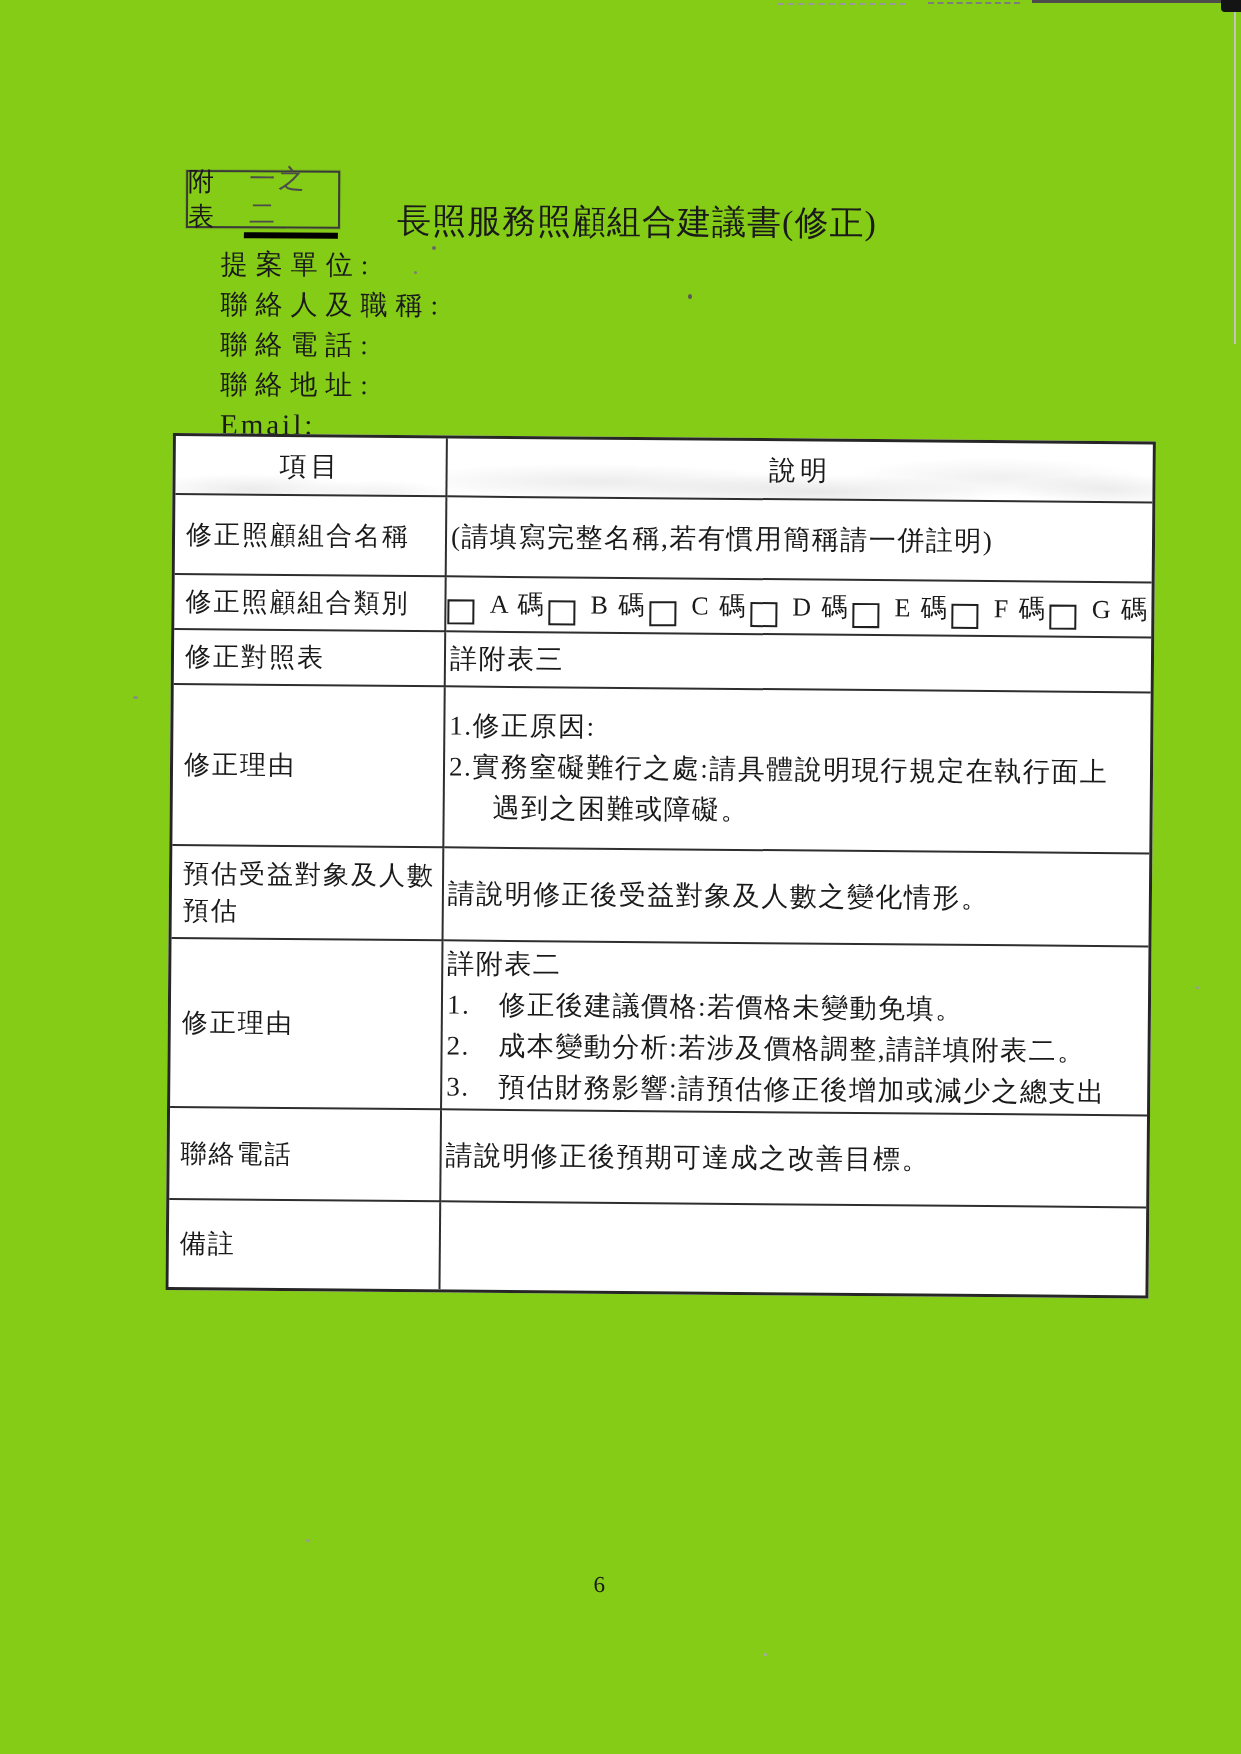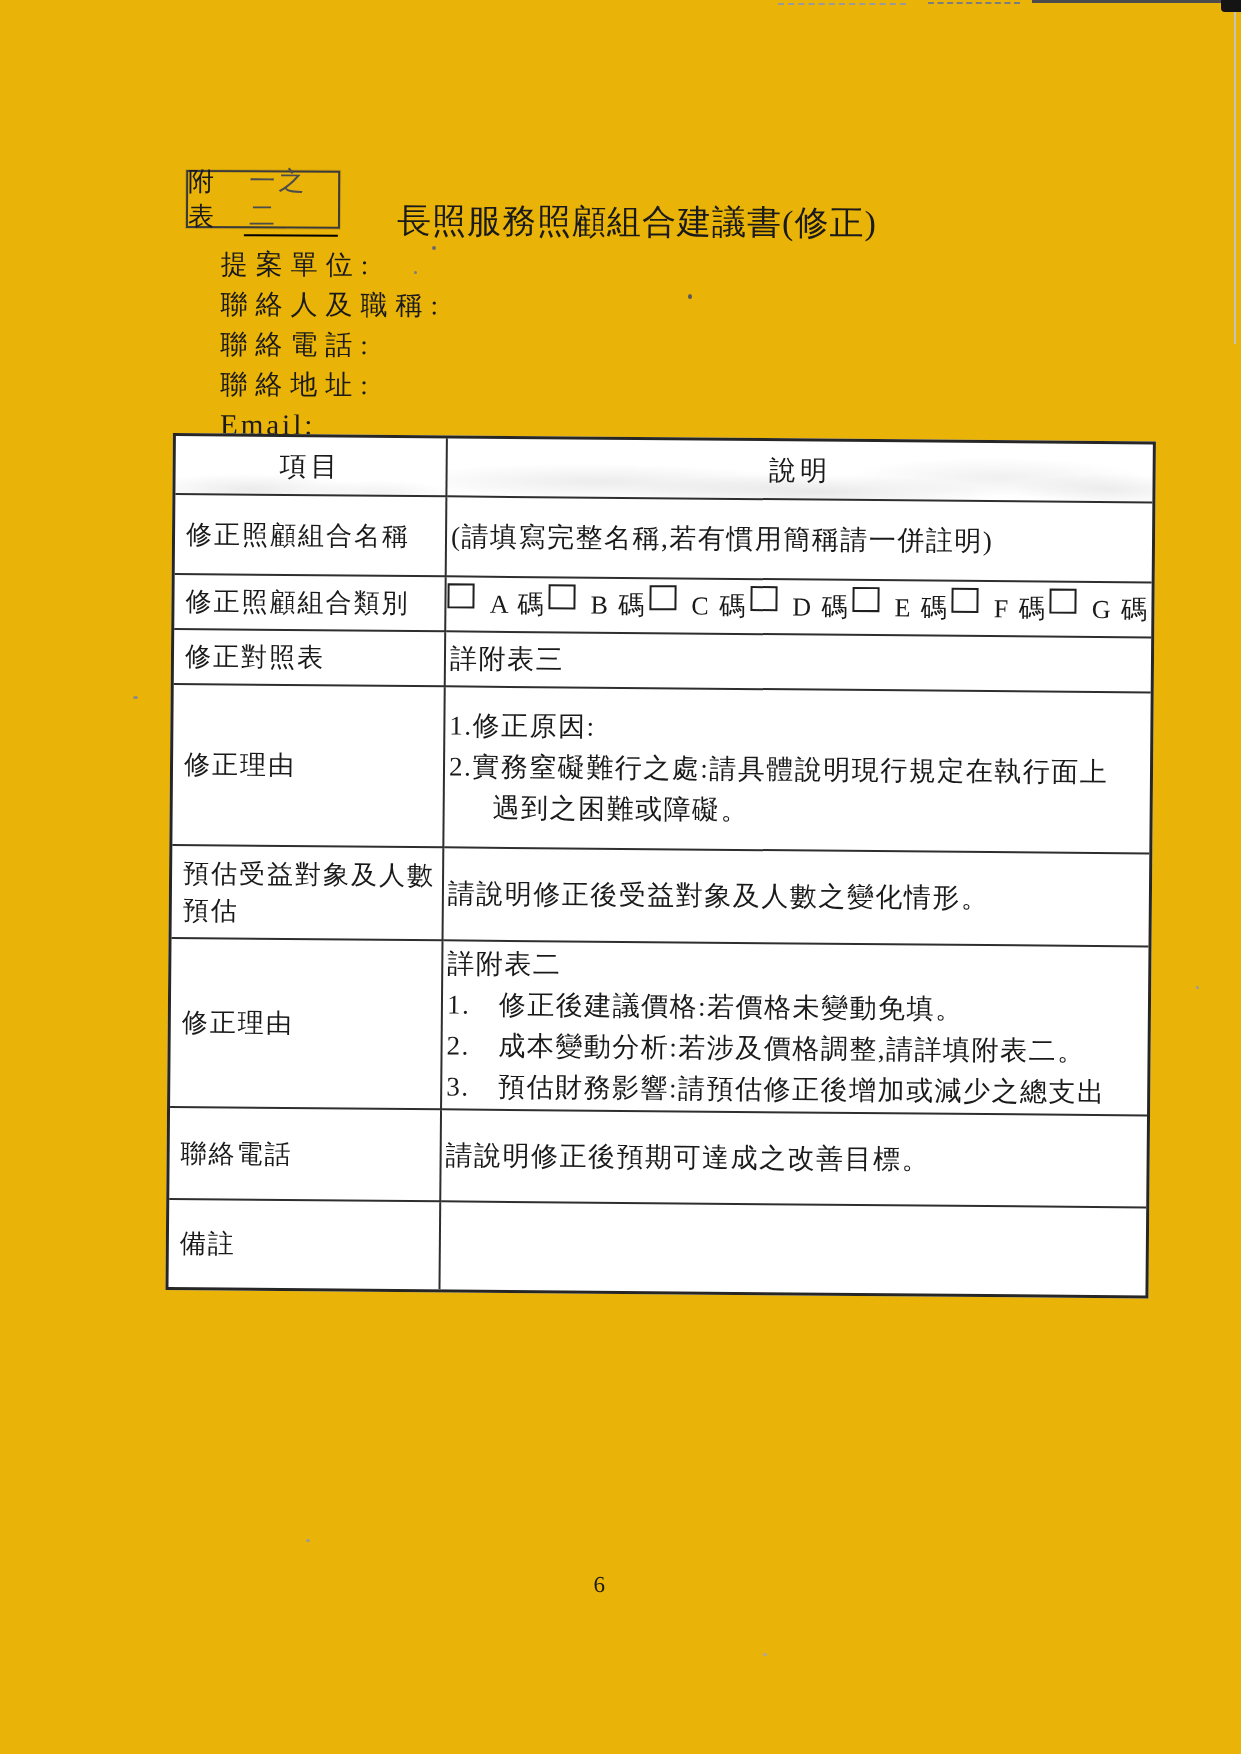--- a/index.html
+++ b/index.html
@@ -1,29 +1,29 @@
 <!DOCTYPE html>
 <html><head>
 <meta charset="utf-8">
 <style>
   html,body{margin:0;padding:0;}
   body{
     width:1241px;height:1754px;background:#ffffff;overflow:hidden;position:relative;
     font-family:"Liberation Serif","DejaVu Serif",serif;color:#1a1a1a;
   }
-  .page{position:absolute;inset:0;background:#eab308;padding-left:40px;}
+  .page{position:absolute;inset:0;background:#84cc16;padding-left:40px;}
   .sheet{position:absolute;inset:0;transform:rotate(0.28deg);transform-origin:180px 420px;}
 
   
   .attach-box{
     position:absolute;left:185px;top:170px;width:150px;height:54px;
     border:2px solid #3a3a3a;display:flex;align-items:center;justify-content:center;
     font-size:26px;letter-spacing:3px;box-shadow:0 0 0 1px rgba(60,60,60,.15);
   }
-  .attach-num{color:#4c4c4c;border-bottom:2px solid #000000;padding:0 5px 1px 5px;margin-left:0;}
+  .attach-num{color:#4c4c4c;border-bottom:6px solid #000000;padding:0 5px 1px 5px;margin-left:0;}
 
   .title{
     position:absolute;left:390px;top:197px;width:492px;margin:0;
     font-size:34px;font-weight:normal;letter-spacing:1px;text-align:center;white-space:nowrap;
   }
 
   .contacts{position:absolute;left:220px;top:244px;}
   .cline{font-size:27px;letter-spacing:8px;line-height:40px;white-space:nowrap;}
   .cline.latin{letter-spacing:3px;font-size:29px;}
 
@@ -46,21 +46,21 @@
   .hdesc{background:
     radial-gradient(42% 46% at 22% 74%, rgba(0,0,0,0.075), transparent 70%),
     radial-gradient(36% 42% at 52% 88%, rgba(0,0,0,0.09), transparent 72%),
     radial-gradient(30% 50% at 78% 60%, rgba(0,0,0,0.06), transparent 70%),
     radial-gradient(20% 40% at 94% 80%, rgba(0,0,0,0.07), transparent 70%);}
   .lab{display:flex;align-items:center;padding-left:11px;font-size:26px;letter-spacing:2px;line-height:37px;}
   .desc{display:flex;flex-direction:column;justify-content:center;padding:2px 2px 2px 4px;font-size:27px;letter-spacing:1.5px;line-height:41px;}
   .dline{white-space:pre-wrap;}
   .indent{margin-left:44px;}
   .cbrow{flex-direction:row;align-items:center;flex-wrap:nowrap;}
-  .cbg{display:inline-flex;align-items:flex-start;margin-right:3px;white-space:nowrap;gap:12px;}
+  .cbg{display:inline-flex;align-items:flex-end;margin-right:3px;white-space:nowrap;gap:12px;}
   .cb{display:inline-block;width:23px;height:21px;border:2px solid #1f1f1f;background:#fff;margin-right:3px;}
   .cbt{font-size:26px;letter-spacing:2px;}
 
   .pagenum{position:absolute;left:0;top:1570px;width:1210px;text-align:center;font-size:23px;}
 
   
   .art{position:absolute;}
   .a-dash1{left:778px;top:3px;width:128px;border-top:2px dashed #9a9a9a;}
   .a-dash2{left:928px;top:2px;width:92px;border-top:2px dashed #7d7d7d;}
   .a-line{left:1032px;top:0;width:209px;height:3px;background:#4c4c4c;}

